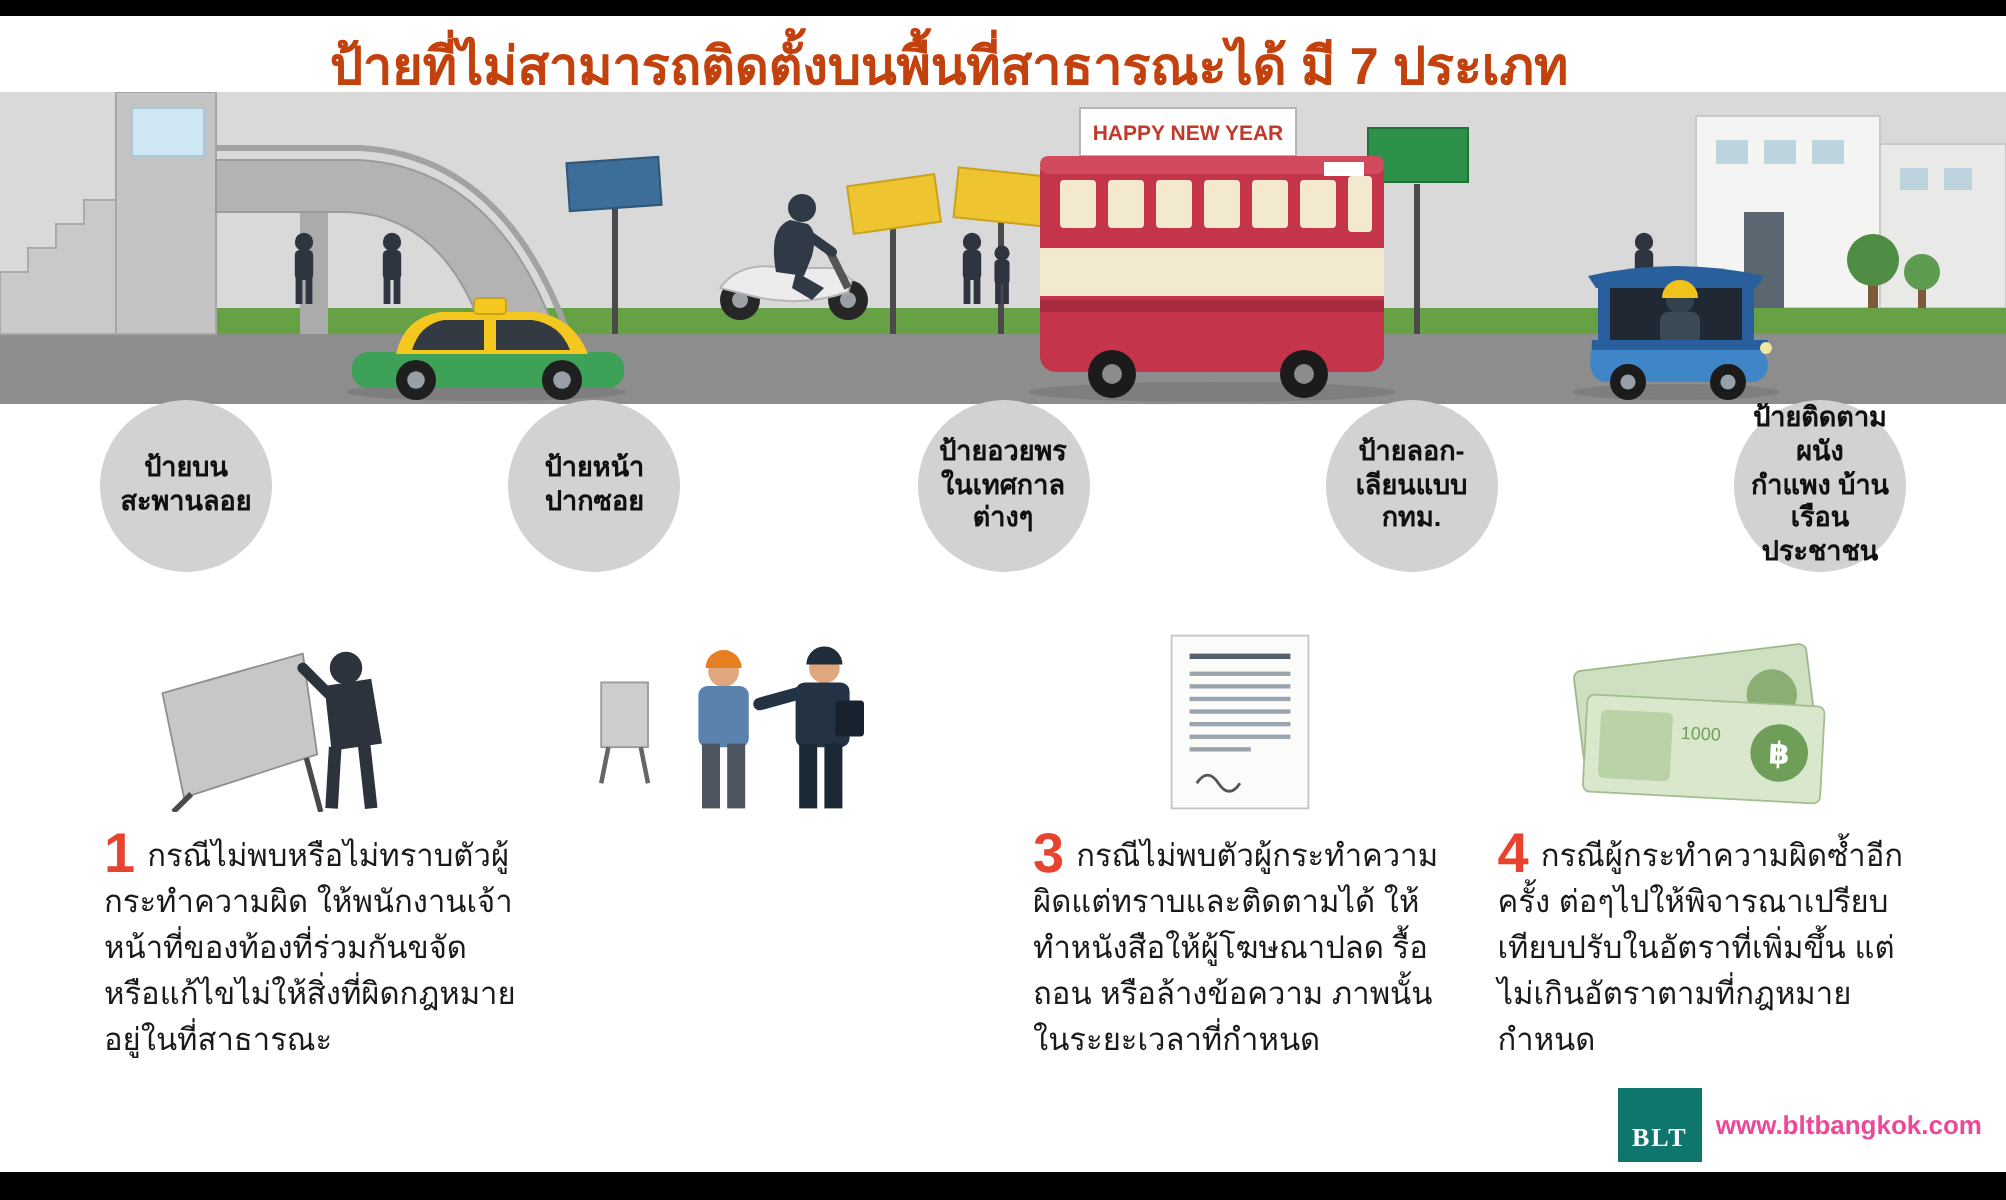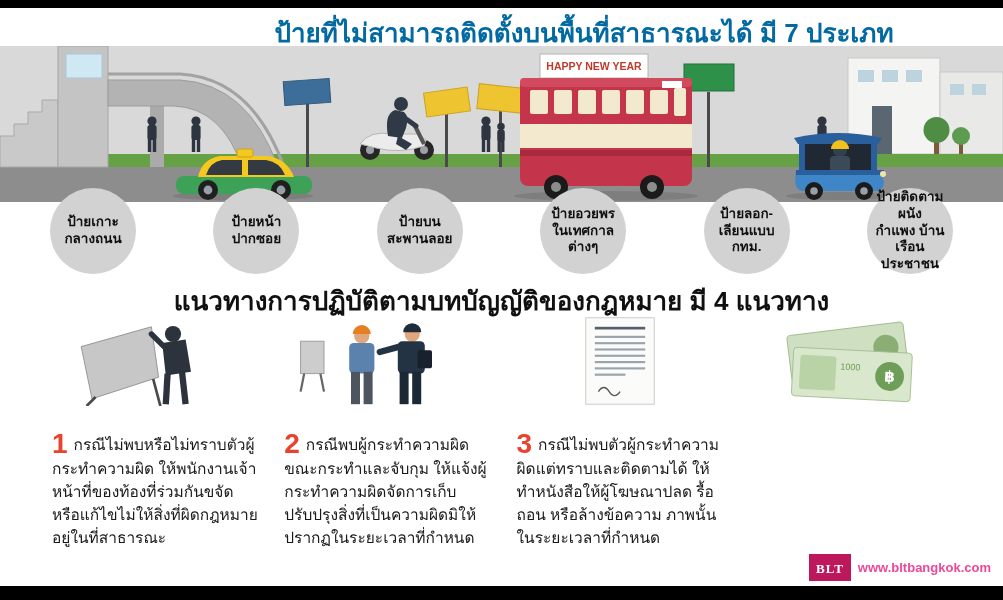--- a/index.html
+++ b/index.html
@@ -3,45 +3,45 @@
 <meta charset="utf-8">
 <style>
   * { margin:0; padding:0; box-sizing:border-box; }
   html,body { width:1003px; height:600px; }
   body { font-family:"Liberation Sans","DejaVu Sans",sans-serif; background:#000; }
   .page { position:relative; width:1003px; height:600px; background:#fff; overflow:hidden; }
   .bar { position:absolute; left:0; width:100%; background:#000; }
   .bar-top { top:0; height:8px; }
   .bar-bottom { bottom:0; height:14px; }
 
-  .title1 { position:absolute; top:12px; left:0; width:100%; text-align:center;
-            padding-left:165px; font-size:26px; font-weight:bold; color:#0369a1; }
+  .title1 { position:absolute; top:12px; left:0; width:100%; 
+            padding-left:165px; font-size:26px; font-weight:bold; color:#c2410c; }
   .scene { position:absolute; top:46px; left:0; width:903px; height:156px; }
   .scene svg { display:block; }
 
   .circles { position:absolute; top:188px; left:0; width:100%;
              display:flex; justify-content:space-between; padding:0 50px; }
   .circle { width:86px; height:86px; border-radius:50%; background:#d2d2d2;
-            display:flex; align-items:center; justify-content:center; flex:0 0 auto; }
+            display:flex; align-items:center; justify-content:center; flex:0 0 auto;margin-top:12px; }
   .circle span { display:block; width:130px; text-align:center; font-size:13.5px;
                  font-weight:bold; line-height:1.25; color:#101010; white-space:pre-line; }
 
   .title2 { position:absolute; top:280px; left:0; width:100%; text-align:center;
             font-size:26px; font-weight:bold; color:#101010; }
 
   .guides { position:absolute; top:314px; left:52px; right:48px; display:flex; gap:26px; }
   .guide { flex:1; display:flex; flex-direction:column; }
   .illus { height:92px; display:flex; align-items:flex-end; justify-content:center; }
-  .gtext { margin-top:24px; font-size:15.5px; line-height:1.48; color:#1a1a1a; }
+  .gtext { margin-top:7px; font-size:15.5px; line-height:1.48; color:#1a1a1a; }
   .num { font-size:28px; font-weight:bold; color:#e8432e; margin-right:6px;
          line-height:1; vertical-align:-3px; }
 
   .footer { position:absolute; right:12px; bottom:19px; display:flex; align-items:center; gap:7px; }
-  .logo { background:#be185d; color:#fff; font-family:"Liberation Serif","DejaVu Serif",serif;
-          font-weight:bold; font-size:13px; padding:7px 7px 4px; letter-spacing:1px; }
+  .logo { background:#0f766e; color:#fff; font-family:"Liberation Serif","DejaVu Serif",serif;
+          font-weight:bold; font-size:13px; padding:17px 7px 4px; letter-spacing:1px; }
   .url { font-size:13px; font-weight:bold; color:#ec4899; }
 </style>
 </head>
 <body>
 
 <div class="page">
   <div class="bar bar-top"></div>
 
   <h1 class="title1">ป้ายที่ไม่สามารถติดตั้งบนพื้นที่สาธารณะได้ มี 7 ประเภท</h1>
 
@@ -174,49 +174,44 @@
           <circle cx="814" cy="145" r="3.8" fill="#97a0a8"></circle>
         <circle cx="864" cy="145" r="9" fill="#1b1b1b"></circle>
           <circle cx="864" cy="145" r="3.8" fill="#97a0a8"></circle>
         <circle cx="883" cy="128" r="3" fill="#f4e6a0"></circle>
       </g>
     </svg>
   </div>
 
   <div class="circles">
     <div class="circle">
-        <span>ป้ายเกาะ
-กลางถนน</span>
+        <span>ป้ายบน
+สะพานลอย</span>
       </div>
     <div class="circle">
         <span>ป้ายหน้า
 ปากซอย</span>
-      </div>
-    <div class="circle">
-        <span>ป้ายบน
-สะพานลอย</span>
       </div>
     <div class="circle">
         <span>ป้ายอวยพร
 ในเทศกาล
 ต่างๆ</span>
       </div>
     <div class="circle">
         <span>ป้ายลอก-
 เลียนแบบ
 กทม.</span>
       </div>
     <div class="circle">
         <span>ป้ายติดตามผนัง
 กำแพง บ้านเรือน
 ประชาชน</span>
       </div>
   </div>
 
-  <h2 class="title2">แนวทางการปฏิบัติตามบทบัญญัติของกฎหมาย มี 4 แนวทาง</h2>
 
   <div class="guides">
 
     <div class="guide">
       <div class="illus">
         <svg viewBox="0 0 200 100" width="180" height="90">
           <polygon points="18,34 96,12 104,68 30,92" fill="#c7c7c7" stroke="#8f8f8f"></polygon>
           <line x1="34" y1="90" x2="24" y2="100" stroke="#4a4a4a" stroke-width="3"></line>
           <line x1="98" y1="70" x2="106" y2="100" stroke="#4a4a4a" stroke-width="3"></line>
           <circle cx="120" cy="20" r="9" fill="#2c333d"></circle>
@@ -242,21 +237,20 @@
           <rect x="74" y="62" width="10" height="36" fill="#4c5560"></rect>
           <circle cx="128" cy="20" r="8.5" fill="#e0a67c"></circle>
           <path d="M118,18 A10,10 0 0 1 138,18 Z" fill="#1f2c3a"></path>
           <rect x="112" y="28" width="30" height="36" rx="5" fill="#243344"></rect>
           <path d="M114,34 L92,40" stroke="#243344" stroke-width="7" stroke-linecap="round"></path>
           <rect x="134" y="38" width="16" height="20" rx="2" fill="#17222e"></rect>
           <rect x="114" y="62" width="10" height="36" fill="#1b2835"></rect>
           <rect x="128" y="62" width="10" height="36" fill="#1b2835"></rect>
         </svg>
       </div>
-      <p class="gtext"><span class="num">2</span><span>กรณีพบผู้กระทำความผิดขณะกระทำและจับกุม ให้แจ้งผู้กระทำความผิดจัดการเก็บ ปรับปรุงสิ่งที่เป็นความผิดมิให้ปรากฏในระยะเวลาที่กำหนด</span></p>
     </div>
 
     <div class="guide">
       <div class="illus">
         <svg viewBox="0 0 200 100" width="180" height="90">
           <rect x="62" y="2" width="76" height="96" fill="#fbfbfa" stroke="#c5c5c5"></rect>
           <rect x="72" y="12" width="56" height="3" fill="#55606b"></rect>
           <rect x="72" y="22" width="56" height="2.4" fill="#9aa4ad"></rect>
           <rect x="72" y="29" width="56" height="2.4" fill="#9aa4ad"></rect>
           <rect x="72" y="36" width="56" height="2.4" fill="#9aa4ad"></rect>
@@ -279,20 +273,21 @@
           </g>
           <g transform="rotate(3 100 62)">
             <rect x="34" y="38" width="132" height="54" rx="4" fill="#d9e7cc" stroke="#a3bd92"></rect>
             <rect x="42" y="46" width="40" height="38" rx="3" fill="#b9d2a6"></rect>
             <circle cx="142" cy="65" r="16" fill="#6f9e58"></circle>
             <text x="142" y="71" text-anchor="middle" font-size="17" font-weight="bold" fill="#ffffff">฿</text>
             <text x="98" y="60" text-anchor="middle" font-size="10" fill="#6f9e58">1000</text>
           </g>
         </svg>
       </div>
+      <p class="gtext"><span class="num">4</span><span>กรณีผู้กระทำความผิดซ้ำอีกครั้ง ต่อๆไปให้พิจารณาเปรียบเทียบปรับในอัตราที่เพิ่มขึ้น แต่ไม่เกินอัตราตามที่กฎหมายกำหนด</span></p>
     </div>
 
   </div>
 
   <div class="footer">
     <div class="logo">BLT</div>
     <span class="url">www.bltbangkok.com</span>
   </div>
 
   <div class="bar bar-bottom"></div>

